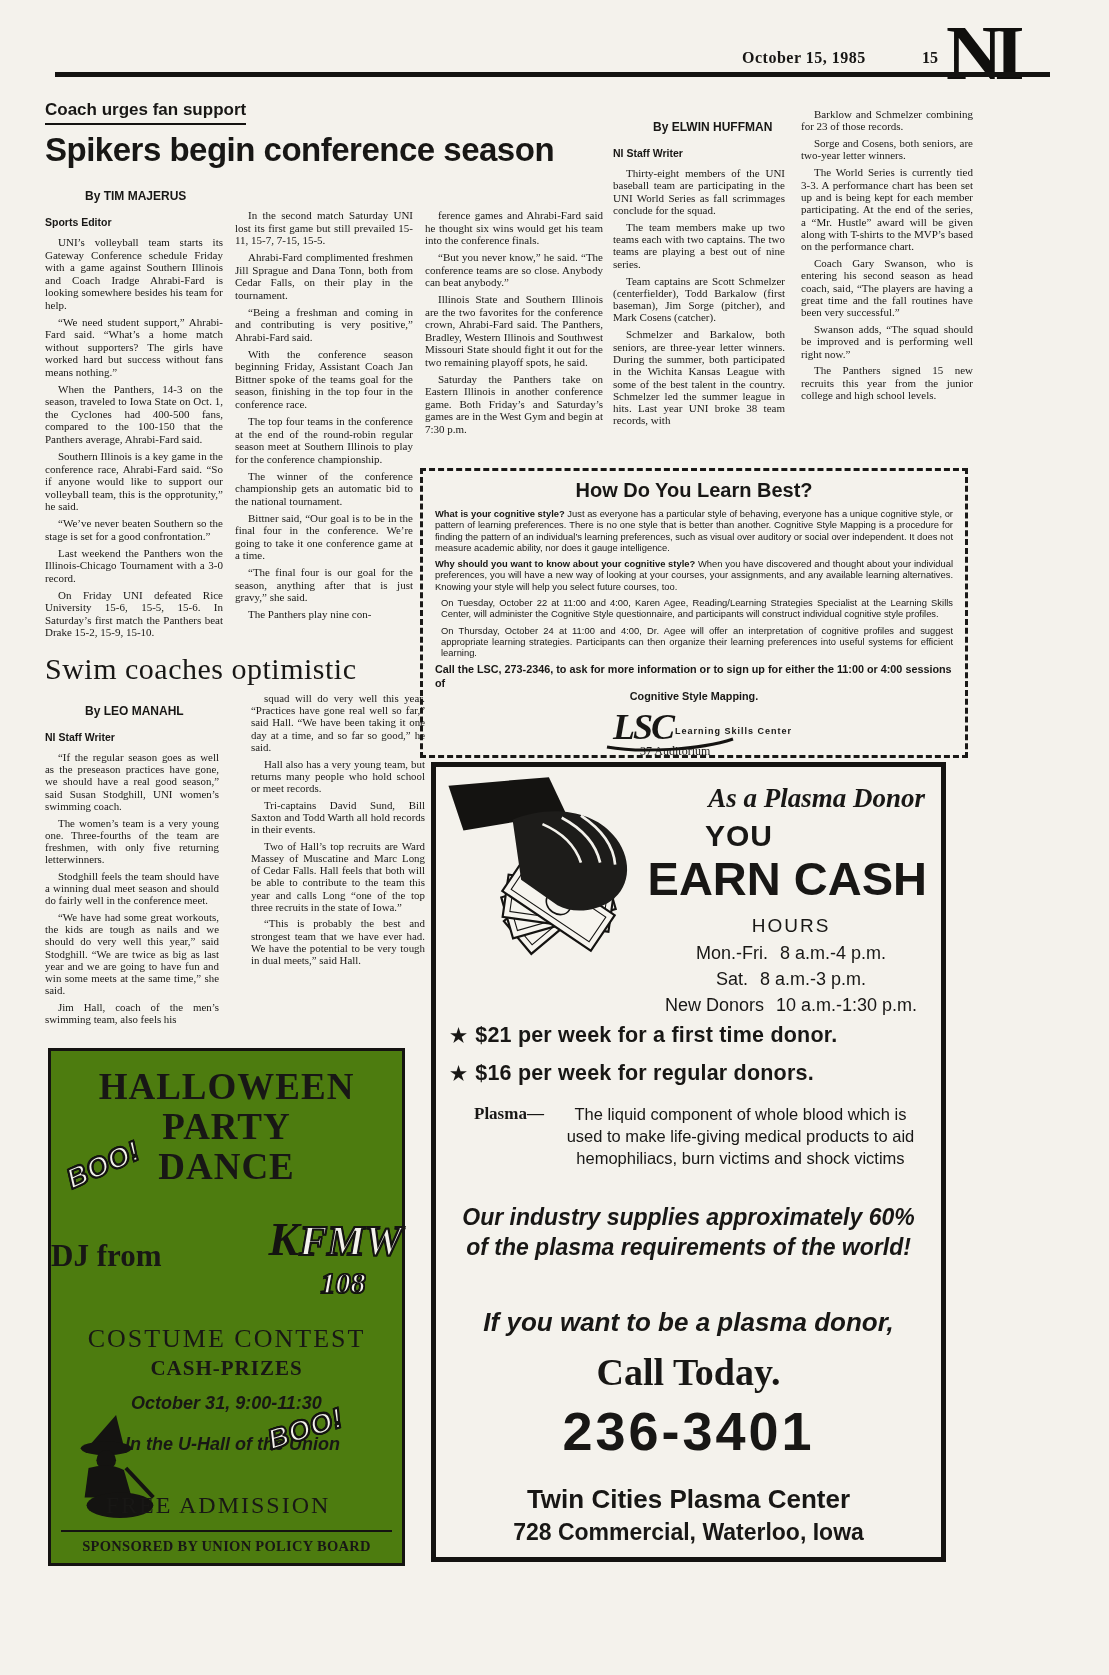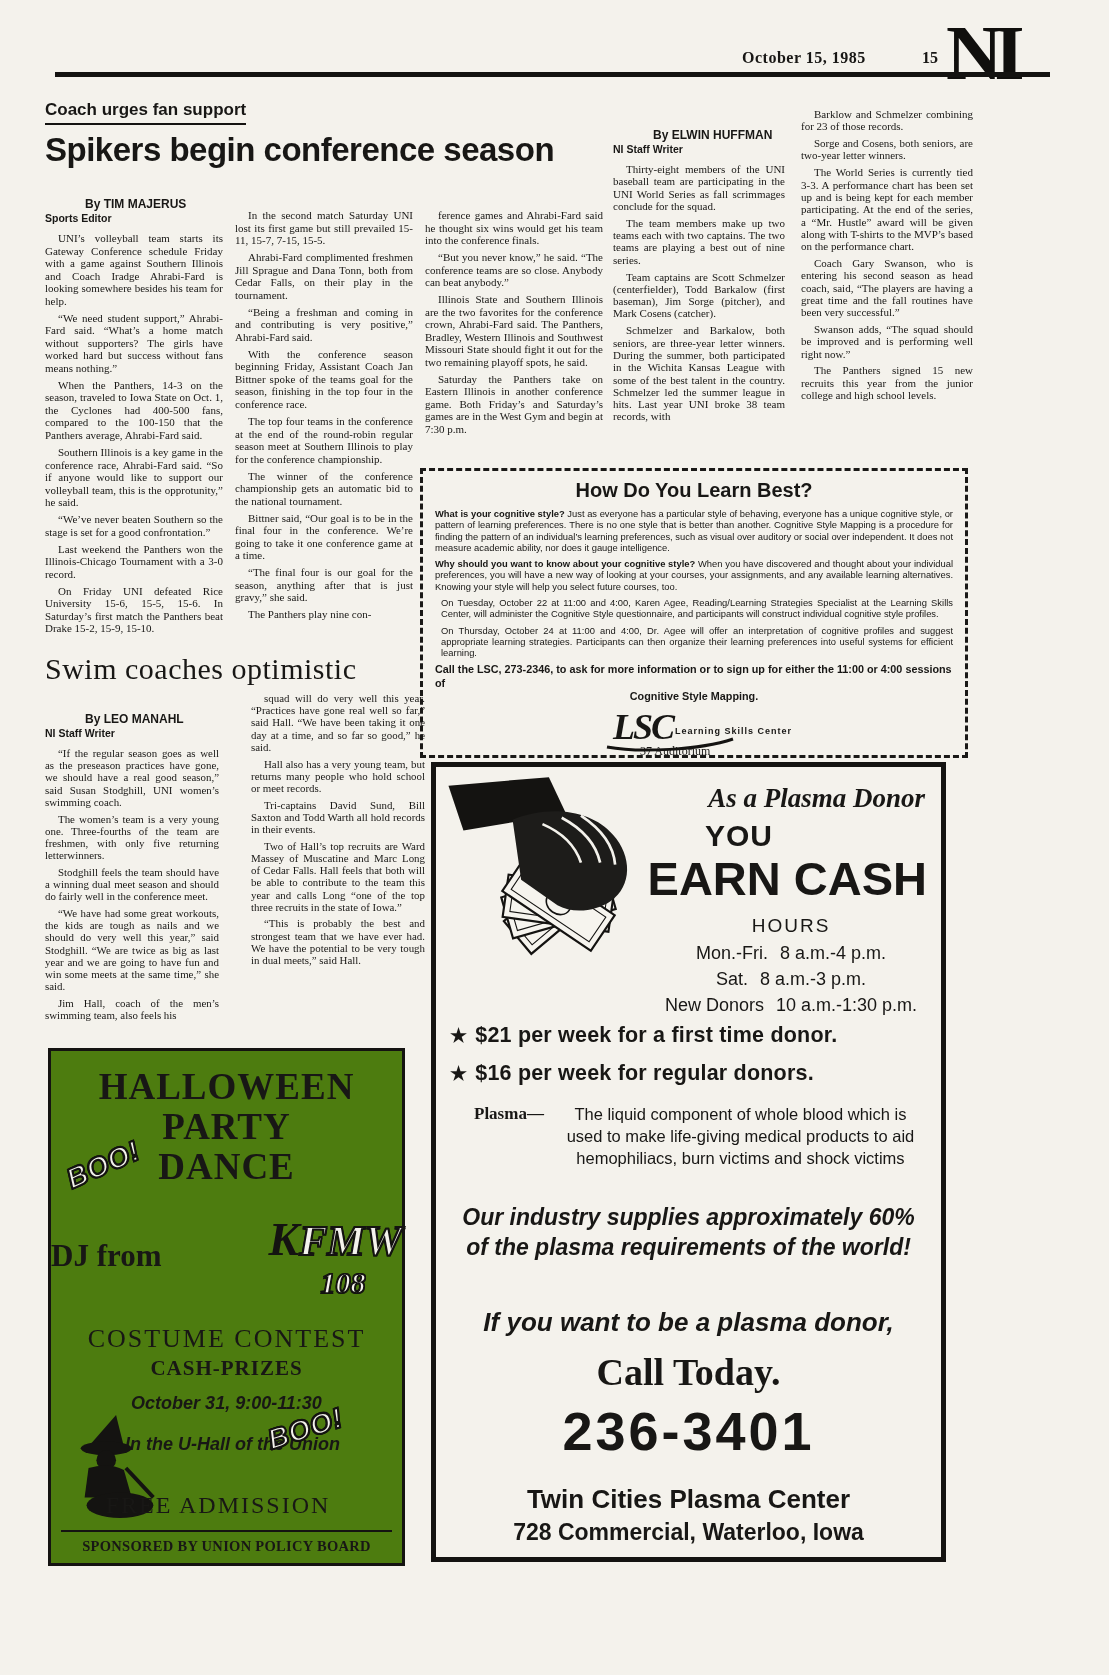--- a/index.html
+++ b/index.html
@@ -13,22 +13,22 @@
   .header-rule { position:absolute; left:55px; top:72px; width:995px; height:5px; background:#141311; }
   .issue-date { position:absolute; left:742px; top:49px; font:bold 16px "Liberation Serif", serif; letter-spacing:.5px; }
   .page-number { position:absolute; left:922px; top:49px; font:bold 16px "Liberation Serif", serif; }
   .ni-logo { position:absolute; left:946px; top:14px; font:bold 78px "Liberation Serif", serif; letter-spacing:-8px; line-height:1; color:#100f0d; }
 
   
   .kicker { display:inline-block; font:bold 17px "Liberation Sans", sans-serif; border-bottom:2.5px solid #141311; padding-bottom:3px; }
   .headline-sans { font:bold 33px "Liberation Sans", sans-serif; letter-spacing:-.5px; margin-top:6px; }
   .headline-serif-italic { font:italic 27px "Liberation Serif", serif; }
   .headline-serif { font:30px "Liberation Serif", serif; letter-spacing:.5px; }
-  .byline { font:bold 12px "Liberation Sans", sans-serif; margin-top:20px;padding-left:40px; }
-  .byline-title { font:bold 10.5px "Liberation Sans", sans-serif; margin-top:1px; margin-bottom:8px; }
+  .byline { font:bold 12px "Liberation Sans", sans-serif; margin-top:12px;padding-left:40px; }
+  .byline-title { font:bold 10.5px "Liberation Sans", sans-serif; margin-top:13px; margin-bottom:8px; }
   .cols { display:flex; }
   .para { font-size:11px; line-height:1.14; text-align:justify; text-indent:13px; margin:0 0 4.5px 0; }
 
   
   .spikers { position:absolute; left:45px; top:100px; width:558px; height:556px; overflow:hidden; }
   .spikers .cols { gap:12px; margin-top:8px; }
   .spikers .col { width:178px; }
   .spikers .col-pad { padding-top:32px; }
 
   

